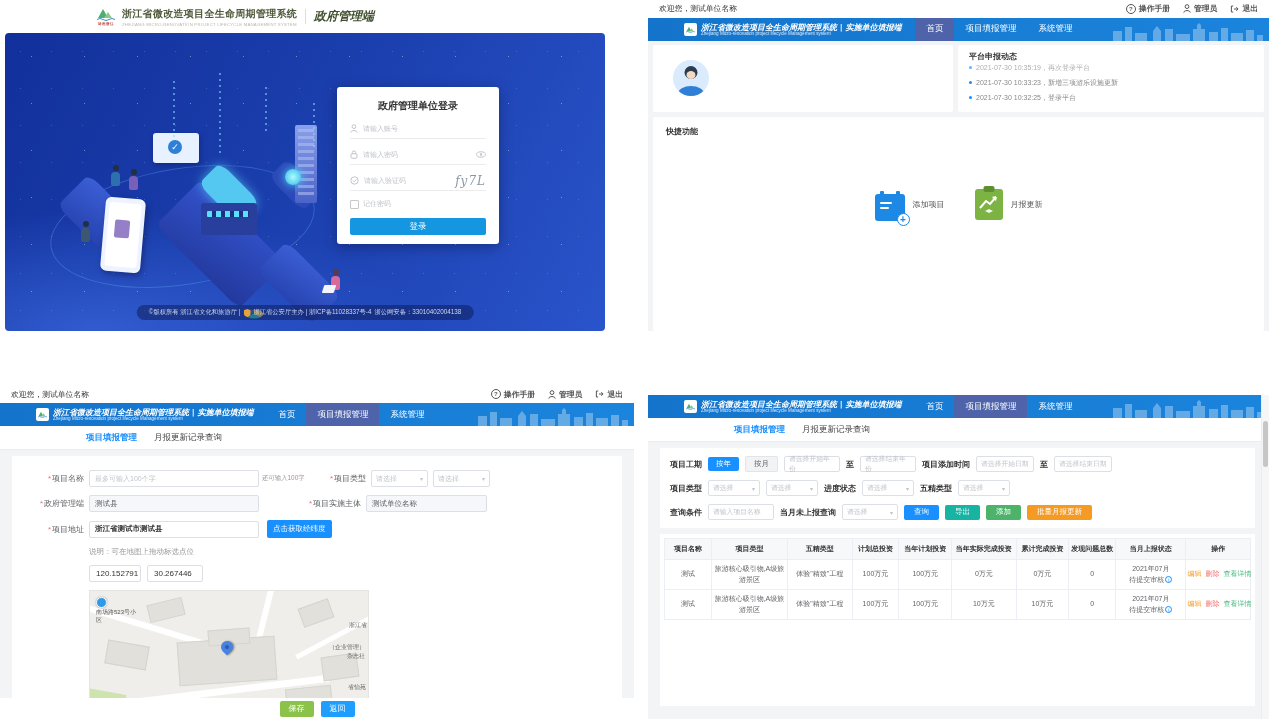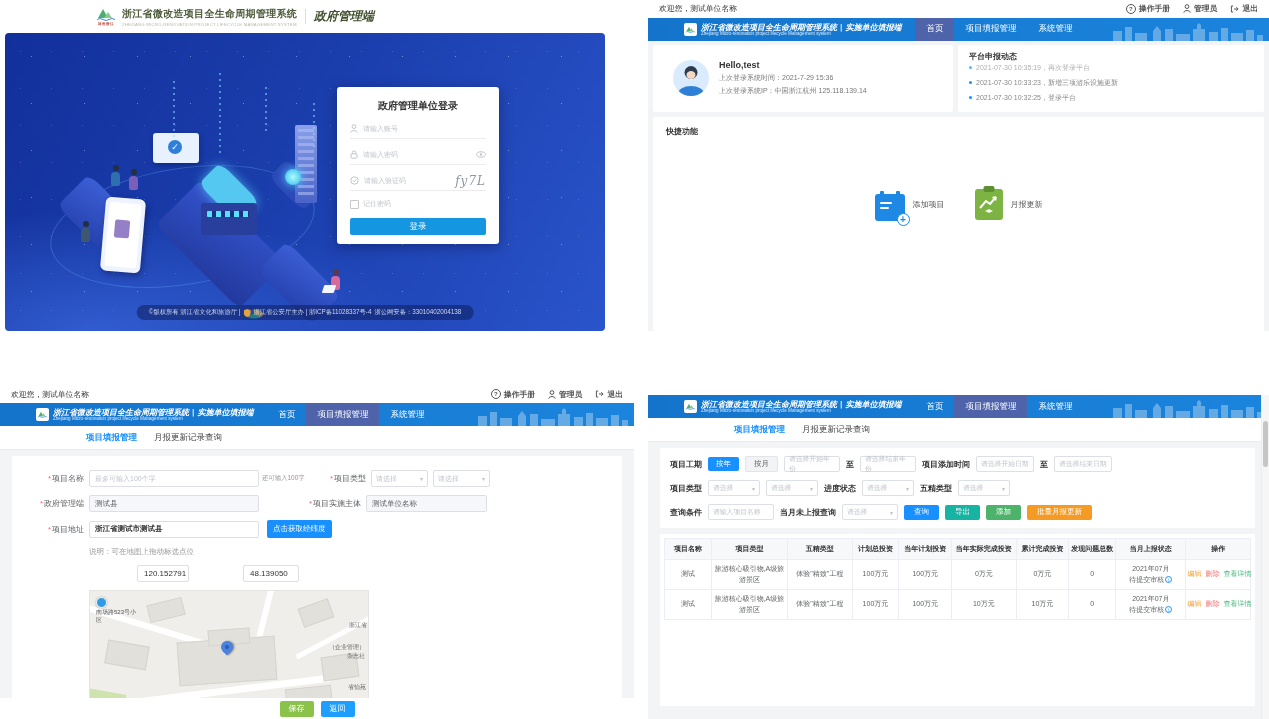--- a/index.html
+++ b/index.html
@@ -129,21 +129,21 @@
   .counter{font-size:6.4px;color:#999;margin-left:3px;width:48px;flex:none;}
   .counter .red{color:#f56c6c;}
   .sel{height:17px;border:1px solid #dcdfe6;border-radius:2px;display:flex;align-items:center;justify-content:space-between;
        padding:0 4px;box-sizing:border-box;background:#fff;color:#c0c4cc;font-size:7px;cursor:pointer;}
   .sel .caret{color:#c0c4cc;font-size:6px;}
   .sel .caret::before{content:"▾";}
   .w-sel{width:57px;margin-left:5px;}
   .geo-btn{margin-left:8px;background:#1890ff;color:#fff;font-size:7.5px;height:18px;line-height:18px;padding:0 6px;border-radius:2px;cursor:pointer;}
   .fhint{margin:9px 0 0 77px;font-size:7.5px;color:#999;}
   .fcoords{display:flex;gap:6px;margin:8px 0 0 77px;}
-  .coord{height:17px;border:1px solid #dcdfe6;border-radius:2px;display:flex;align-items:center;padding:0 6px;font-size:8px;color:#333;box-sizing:border-box;margin-left:48px;}
+  .coord{height:17px;border:1px solid #dcdfe6;border-radius:2px;display:flex;align-items:center;padding:0 6px;font-size:8px;color:#333;box-sizing:border-box;}
   .map{margin:8px 0 0 77px;width:278px;height:122px;background:#f0eeea;position:relative;overflow:hidden;border:1px solid #e6e4e0;}
   .bld{position:absolute;background:#e2e0da;border:1px solid #d6d4cf;}
   .road{position:absolute;background:#fff;}
   .mgreen{position:absolute;left:-8px;bottom:-10px;width:42px;height:32px;background:#cfe3ae;transform:rotate(10deg);}
   .poi{position:absolute;left:6px;top:6px;width:44px;font-size:6px;color:#555;line-height:1.25;}
   .poi-ico{width:9px;height:9px;border-radius:50%;background:#2f9be8;border:1px solid #fff;box-shadow:0 0 2px rgba(0,0,0,.35);margin-bottom:1px;}
   .pin{position:absolute;left:131px;top:50px;width:12px;height:12px;background:#4a82e0;border-radius:50% 50% 50% 0;transform:rotate(-45deg);box-shadow:1px 1px 2px rgba(0,0,0,.4);}
   .pin::after{content:"";position:absolute;left:4px;top:4px;width:4px;height:4px;border-radius:50%;background:#2c5bb4;}
   .mlabel{position:absolute;font-size:6px;color:#666;text-align:right;}
   .ffoot{position:absolute;left:0;right:0;bottom:0;height:21px;background:#fff;display:flex;align-items:center;justify-content:center;gap:7px;}
@@ -351,25 +351,20 @@
         </svg>
     </nav>
 
     <div class="dash-row">
       <div class="card usercard">
         <div class="avatar">
             <div class="av-head"></div>
             <div class="av-face"></div>
             <div class="av-body"></div>
           </div>
-        <div>
-          <div class="ugreet">Hello,test</div>
-          <div class="uline">上次登录系统时间：2021-7-29 15:36</div>
-          <div class="uline">上次登录系统IP：中国浙江杭州 125.118.139.14</div>
-        </div>
       </div>
       <div class="card noticecard">
         <div class="ntitle">平台申报动态</div>
         <div class="nitem clipped">
             <span class="ndot"></span>
             <span>2021-07-30 10:35:19，再次登录平台</span>
           </div>
         <div class="nitem">
             <span class="ndot"></span>
             <span>2021-07-30 10:33:23，新增三项游乐设施更新</span>
@@ -498,21 +493,21 @@
         <span class="finput disabled w-md">测试单位名称</span>
       </div>
       <div class="frow">
         <span class="flabel"><span class="req">*</span><span>项目地址</span></span>
         <span class="finput w-lg" style="font-weight:bold;">浙江省测试市测试县</span>
         <span class="geo-btn">点击获取经纬度</span>
       </div>
       <div class="fhint">说明：可在地图上拖动标选点位</div>
       <div class="fcoords">
         <span class="coord" style="width:52px;">120.152791</span>
-        <span class="coord" style="width:56px;">48.139050</span>
+        <span class="coord" style="width:56px;">30.267446</span>
       </div>
       <div class="map">
         <div class="road" style="left:-12px;top:34px;width:150px;height:6px;transform:rotate(17deg);"></div>
         <div class="road" style="left:40px;top:96px;width:200px;height:7px;transform:rotate(-7deg);"></div>
         <div class="road" style="left:168px;top:-8px;width:6px;height:95px;transform:rotate(14deg);"></div>
         <div class="road" style="left:200px;top:38px;width:110px;height:5px;transform:rotate(-28deg);"></div>
         <div class="bld" style="left:58px;top:10px;width:34px;height:16px;transform:rotate(-14deg);"></div>
         <div class="bld" style="left:16px;top:52px;width:40px;height:22px;transform:rotate(10deg);"></div>
         <div class="bld" style="left:88px;top:48px;width:96px;height:42px;transform:rotate(-4deg);"></div>
         <div class="bld" style="left:118px;top:38px;width:40px;height:14px;transform:rotate(-4deg);"></div>

